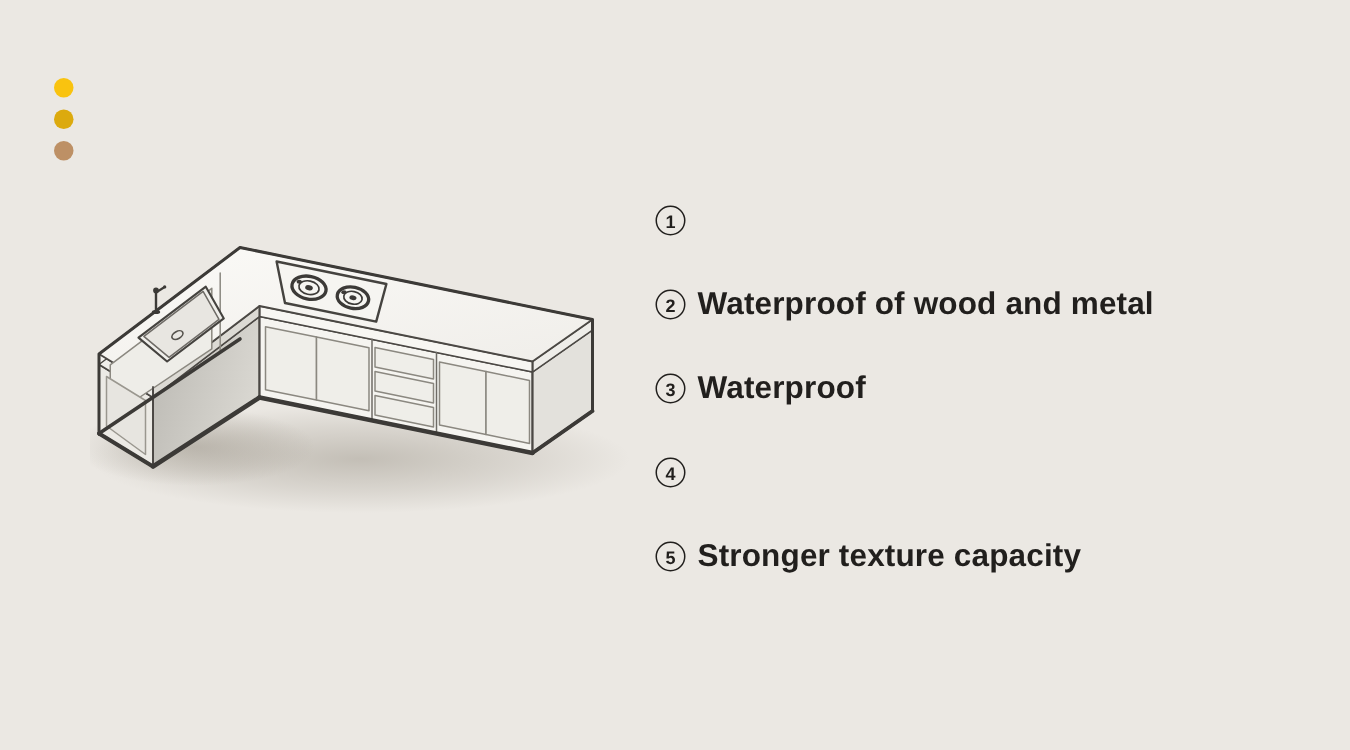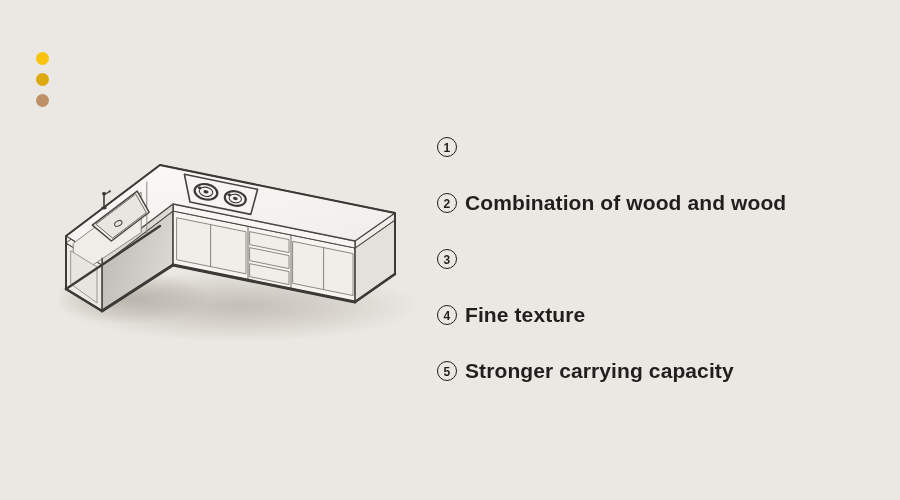--- a/index.html
+++ b/index.html
@@ -173,28 +173,28 @@
       </g>
     </g>
   </svg>
 
   <ul class="features">
     <li class="feature" style="color: rgb(33, 31, 29);">
       <span class="num-badge">1</span>
     </li>
     <li class="feature" style="color: rgb(33, 31, 29);">
       <span class="num-badge">2</span>
-      <span>Combination of wood and wood</span>
+      <span>Waterproof of wood and metal</span>
     </li>
     <li class="feature" style="color: rgb(33, 31, 29);">
       <span class="num-badge">3</span>
+      <span>Waterproof</span>
     </li>
     <li class="feature" style="color: rgb(33, 31, 29);">
       <span class="num-badge">4</span>
-      <span>Fine texture</span>
     </li>
     <li class="feature" style="color: rgb(33, 31, 29);">
       <span class="num-badge">5</span>
-      <span>Stronger carrying capacity</span>
+      <span>Stronger texture capacity</span>
     </li>
   </ul>
 
 </div>
 
 </body></html>

